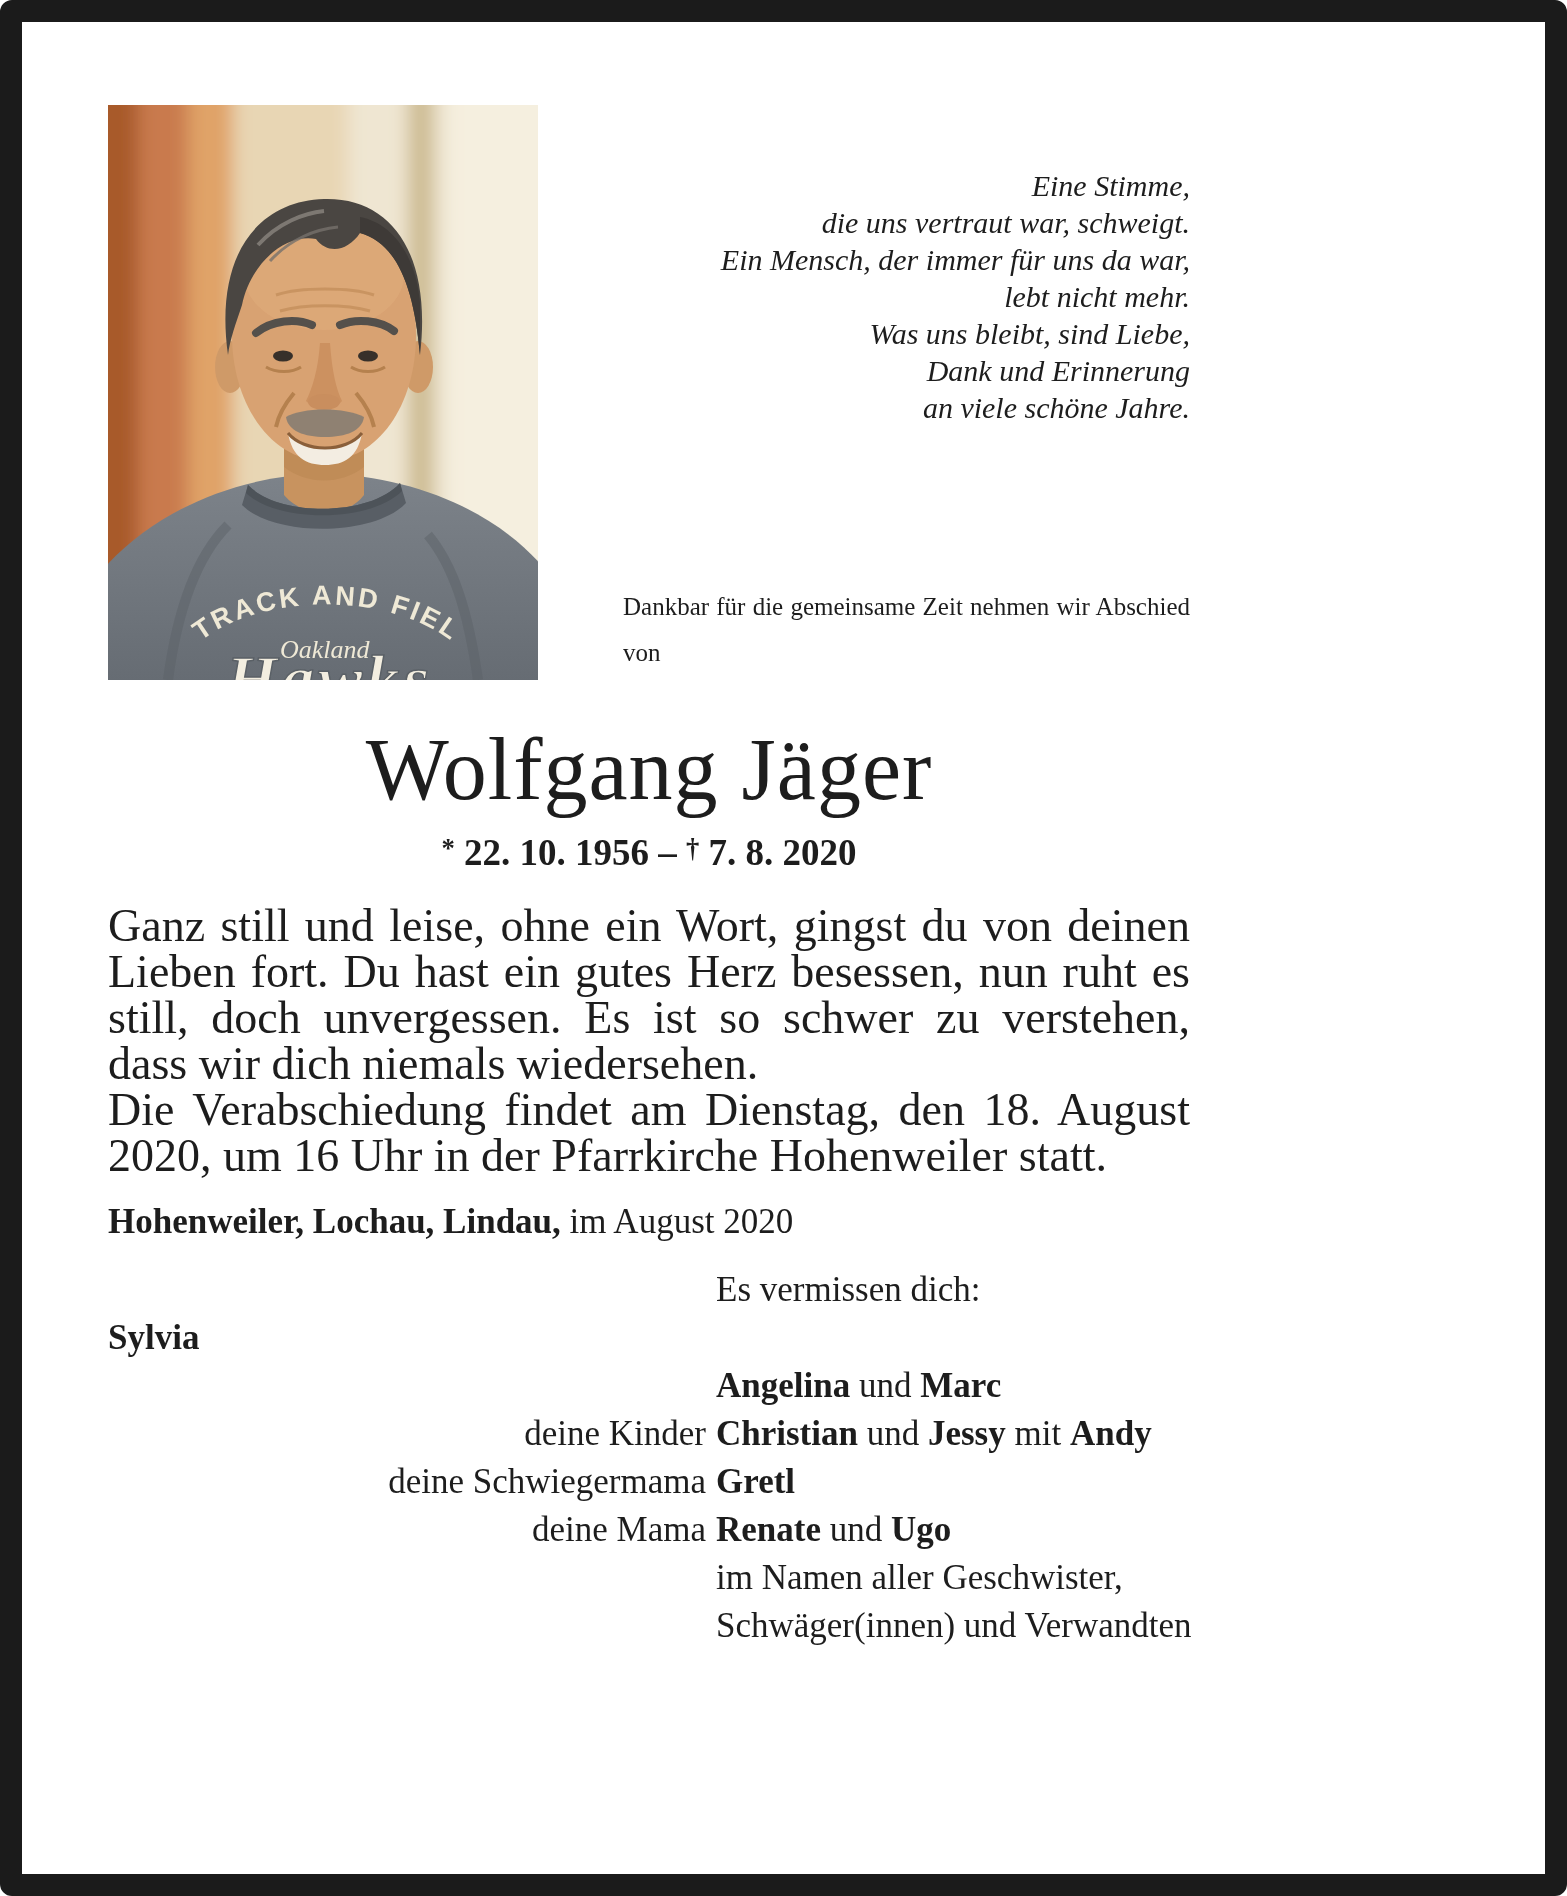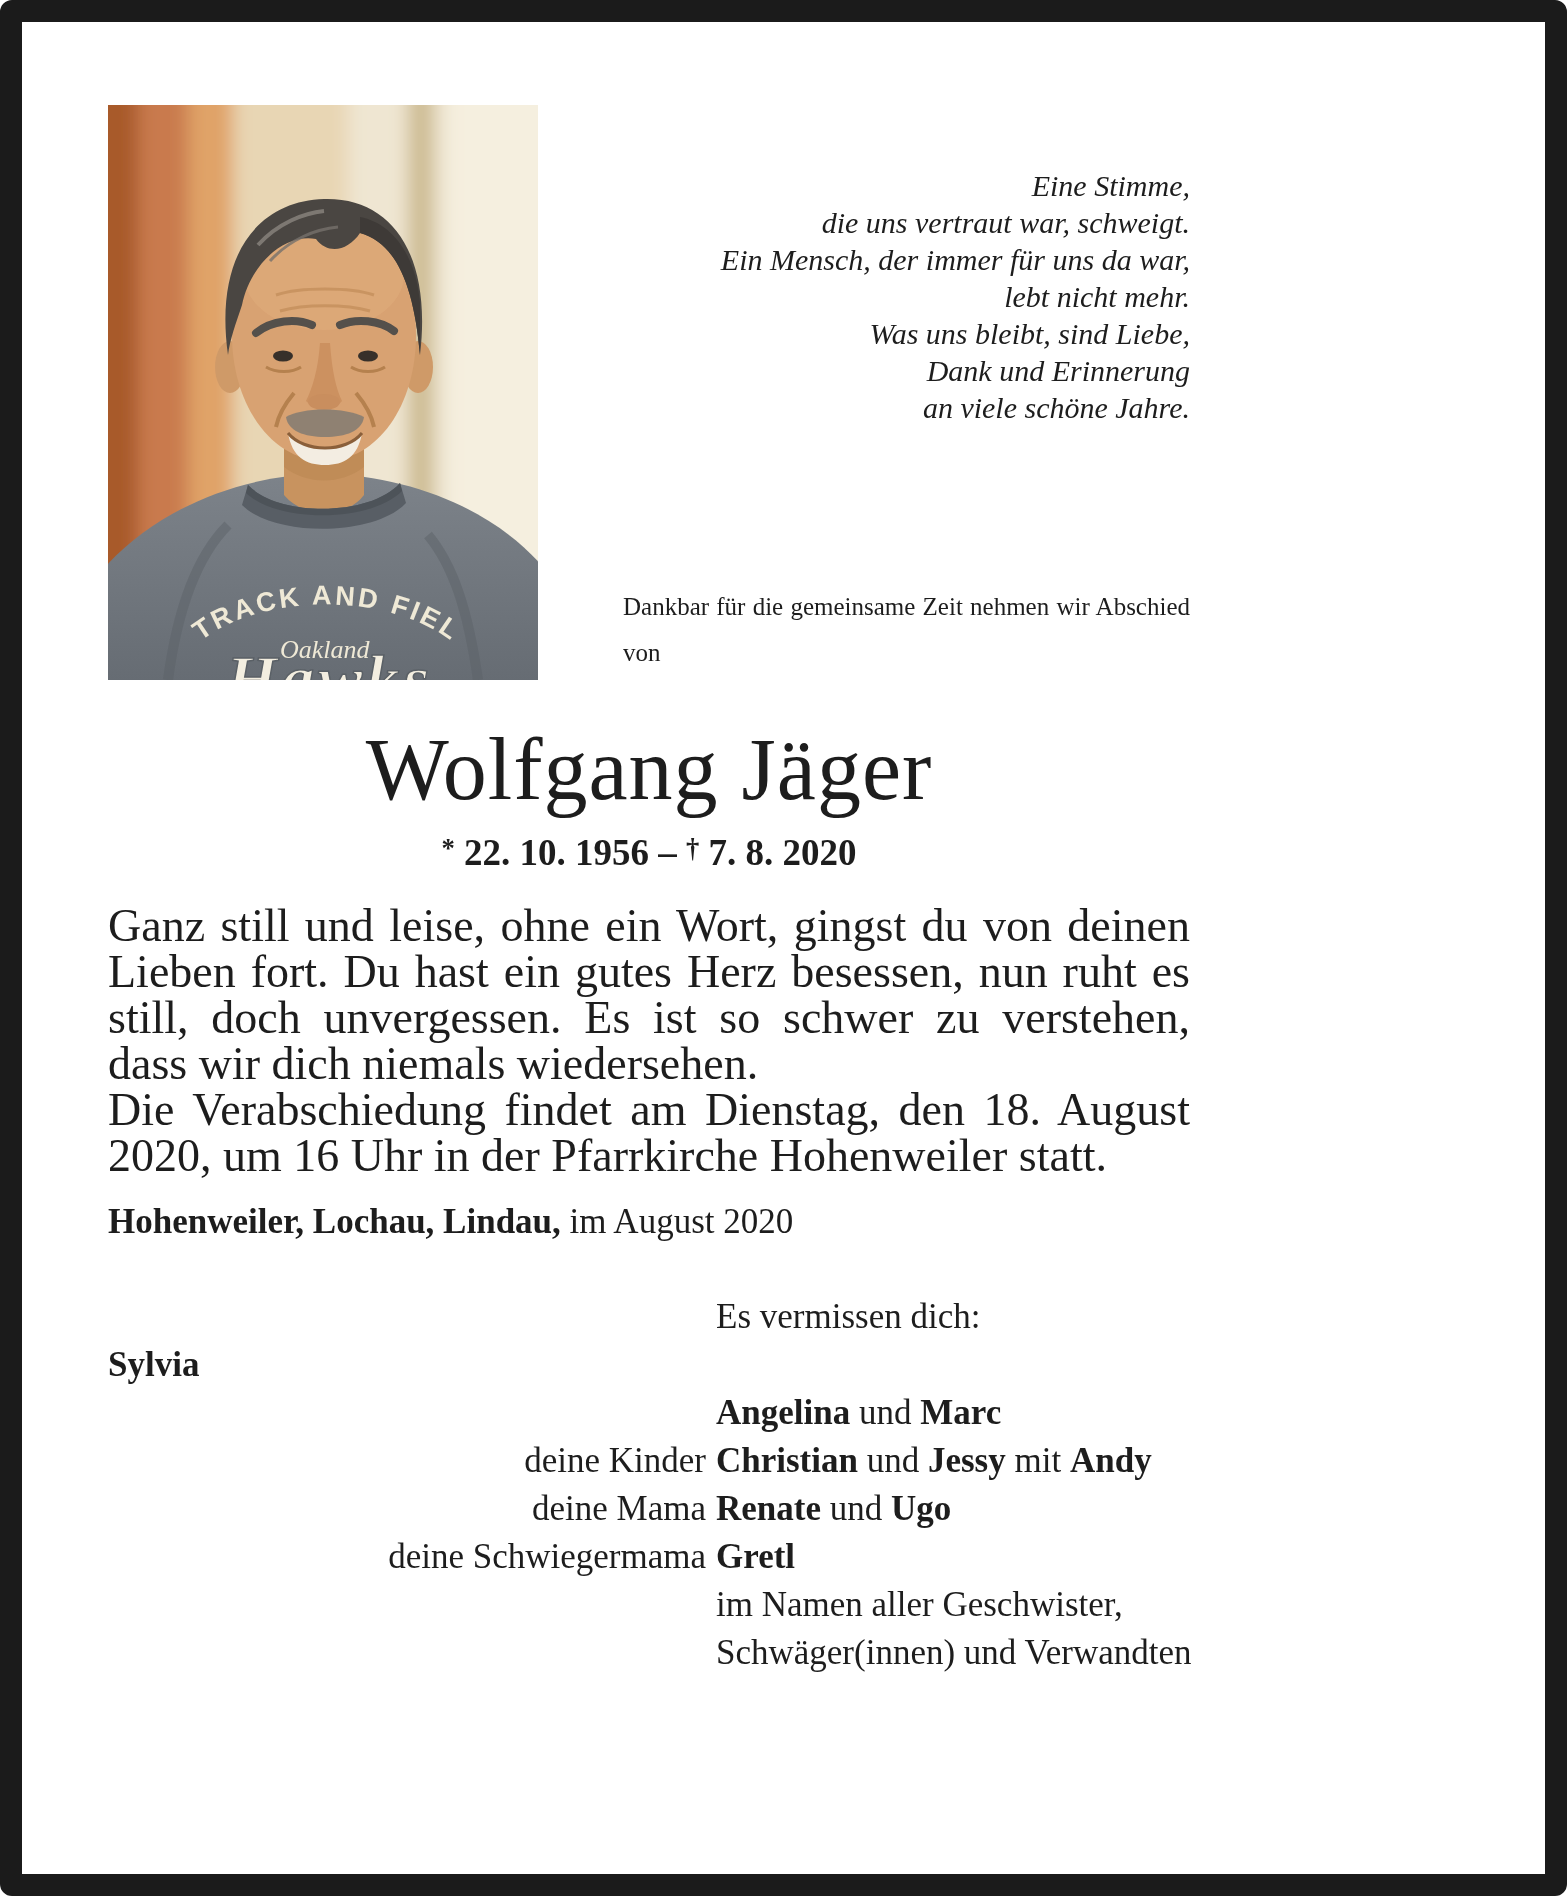--- a/index.html
+++ b/index.html
@@ -24,21 +24,21 @@
 
   .name { margin: 46px 0 0 0; font-size: 88px; line-height: 1; text-align: center; font-weight: normal; letter-spacing: 1px; }
   .dates { margin-top: 16px; font-size: 37px; font-weight: bold; text-align: center; line-height: 46px; }
   .dates .sym { font-size: 0.72em; position: relative; top: -0.3em; }
 
   .body-text { margin: 0; font-size: 46px; line-height: 46px; text-align: justify; }
   .body-text.first { margin-top: 24px; }
 
   .places { margin: 20px 0 0 0; font-size: 35px; line-height: 46px; }
 
-  .family { margin-top: 48px; font-size: 35px; line-height: 48px; }
+  .family { margin-top: 21px; font-size: 35px; line-height: 48px; }
   .family-row { display: grid; grid-template-columns: 598px 1fr; column-gap: 10px; }
   .fam-prefix { text-align: right; white-space: nowrap; }
   .fam-names { text-align: left; white-space: nowrap; }
   b { font-weight: bold; }
 </style>
 </head>
 <body>
 
 <div class="page">
   <div class="content">
@@ -153,26 +153,26 @@
         </div>
         <div class="family-row">
           <span class="fam-prefix"></span>
           <span class="fam-names"><b>Angelina</b><span> und </span><b>Marc</b></span>
         </div>
         <div class="family-row">
           <span class="fam-prefix">deine Kinder</span>
           <span class="fam-names"><b>Christian</b><span> und </span><b>Jessy</b><span> mit </span><b>Andy</b></span>
         </div>
         <div class="family-row">
+          <span class="fam-prefix">deine Schwiegermama</span>
+          <span class="fam-names"><b>Gretl</b></span>
+        </div>
+        <div class="family-row">
           <span class="fam-prefix">deine Mama</span>
           <span class="fam-names"><b>Renate</b><span> und </span><b>Ugo</b></span>
-        </div>
-        <div class="family-row">
-          <span class="fam-prefix">deine Schwiegermama</span>
-          <span class="fam-names"><b>Gretl</b></span>
         </div>
         <div class="family-row">
           <span class="fam-prefix"></span>
           <span class="fam-names"><span>im Namen aller Geschwister,</span></span>
         </div>
         <div class="family-row">
           <span class="fam-prefix"></span>
           <span class="fam-names"><span>Schwäger(innen) und Verwandten</span></span>
         </div>
       </div>

